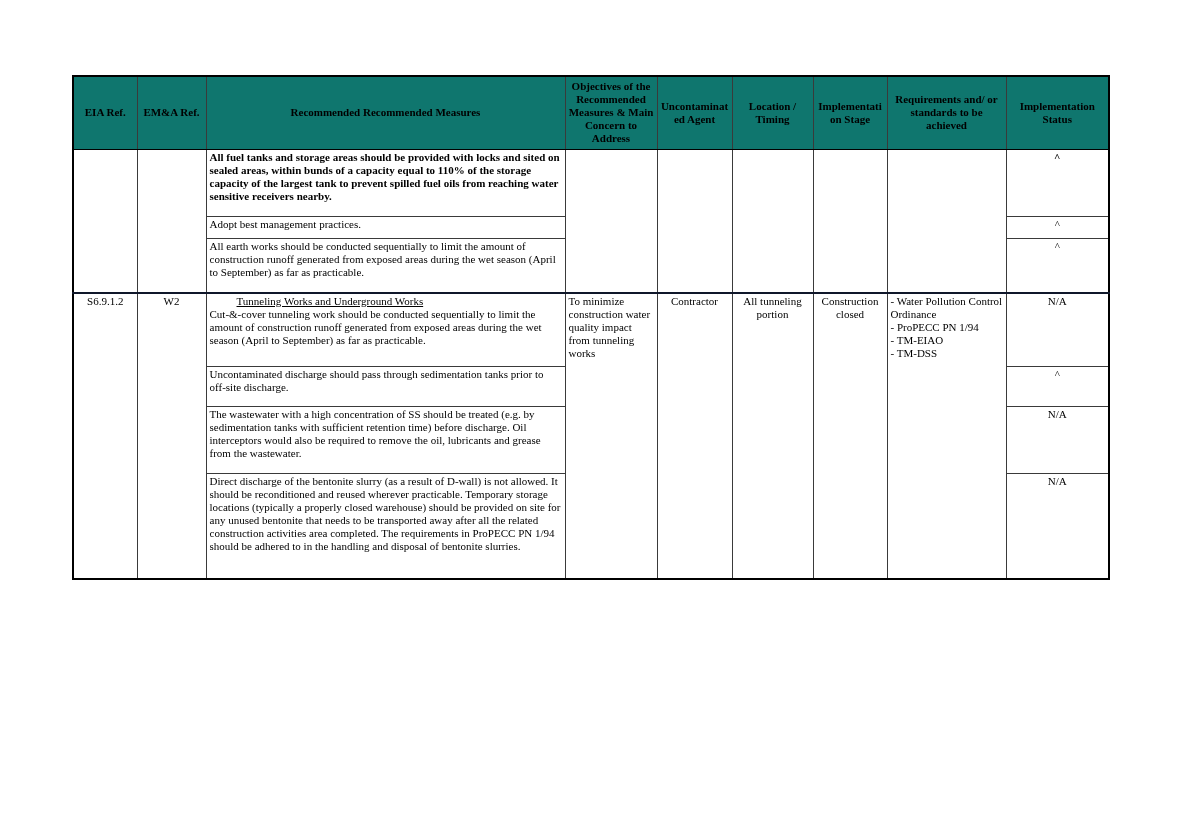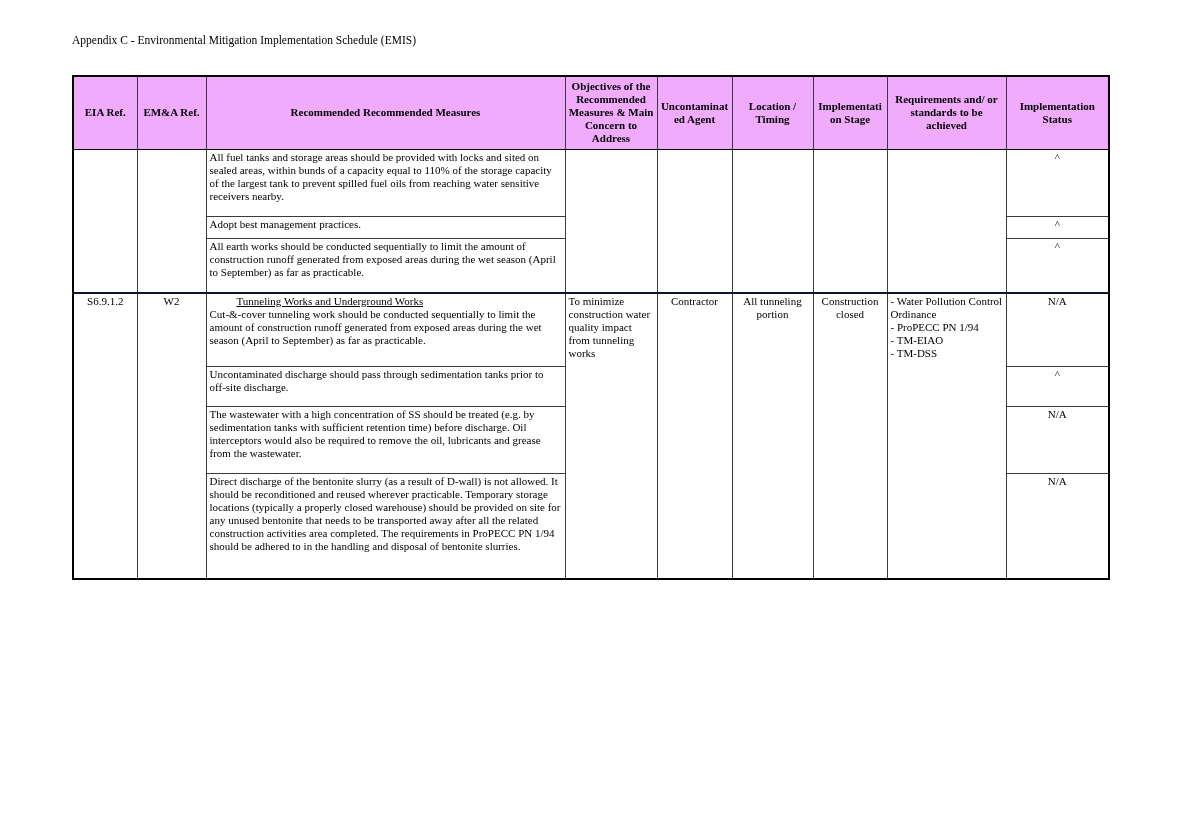--- a/index.html
+++ b/index.html
@@ -34,30 +34,30 @@
     font-size: 11px;
     line-height: 13px;
   }
   table.emis th, table.emis td {
     border: 1px solid #3a3a3a;
     vertical-align: top;
     padding: 1px 3px;
     overflow: hidden;
   }
   table.emis thead th {
-    background: #f0abfc;
+    background: #0f766e;
     font-weight: bold;
     text-align: center;
     vertical-align: middle;
     padding: 2px 2px;
     overflow-wrap: break-word;
     border-bottom: 1px solid #000000;
   }
   tr.r-hdr { height: 73px; }
-  tr.r-a1 { height: 67px; }
+  tr.r-a1 { height: 67px; font-weight: bold; }
   tr.r-a2 { height: 22px; }
   tr.r-a3 { height: 55px; }
   tr.r-b1 { height: 73px; }
   tr.r-b2 { height: 40px; }
   tr.r-b3 { height: 67px; }
   tr.r-b4 { height: 106px; }
   tr.section-start td { border-top: 2px solid #0f172a; }
   td.c-center { text-align: center; }
   td.c-status { text-align: center; }
   td.c-req { white-space: pre-line; margin-top: 28px; }
@@ -72,21 +72,20 @@
   }
   .footer .f-left { position: absolute; left: 0; top: 0; }
   .footer .f-center { position: absolute; left: 0; top: 0; width: 100%; text-align: center; }
   .footer .f-right { position: absolute; right: 0; top: 0; }
 </style>
 </head>
 <body>
 
 <div class="page">
 
-  <div class="doc-title">Appendix C - Environmental Mitigation Implementation Schedule (EMIS)</div>
 
   <table class="emis">
     <colgroup>
       <col style="width:64px">
       <col style="width:69px">
       <col style="width:359px">
       <col style="width:92px">
       <col style="width:75px">
       <col style="width:81px">
       <col style="width:74px">

